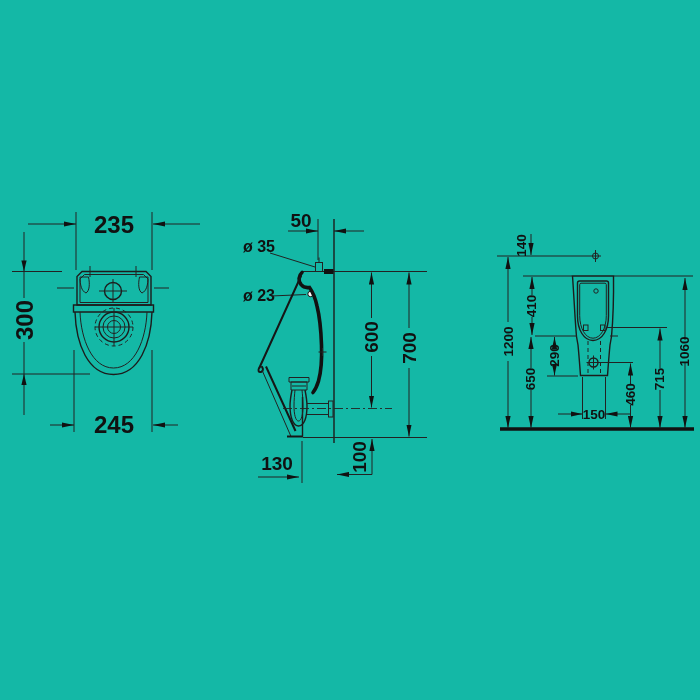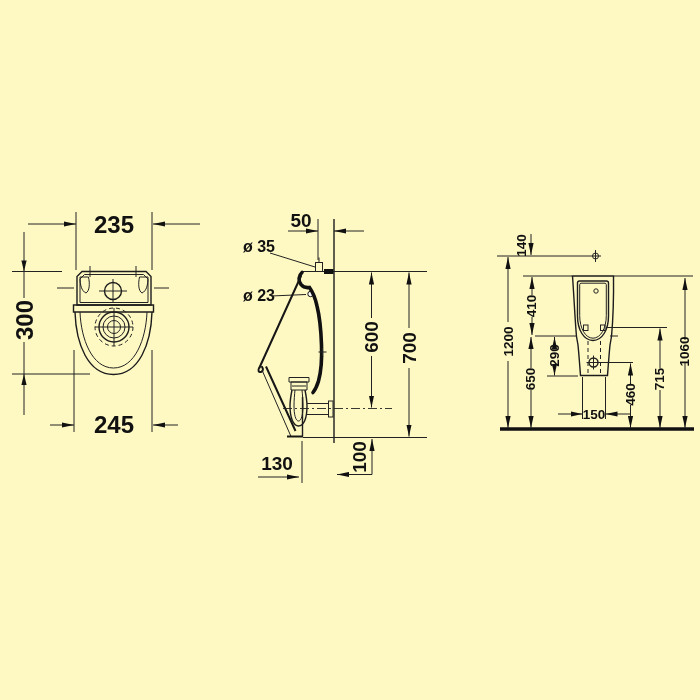--- a/index.html
+++ b/index.html
@@ -1,16 +1,16 @@
 <!DOCTYPE html>
 <html><head>
 <meta charset="utf-8">
 <style>
   html,body{margin:0;padding:0;background:#ffffff;}
-  .stage{width:700px;height:700px;position:relative;background:#fef9c3;overflow:hidden;}
+  .stage{width:700px;height:700px;position:relative;background:#14b8a6;overflow:hidden;}
   svg{position:absolute;left:0;top:0;}
   text{font-family:"Liberation Sans","DejaVu Sans",sans-serif;font-weight:bold;fill:#111;}
   .t-plan{font-size:24px;}
   .t-side{font-size:19px;}
   .t-dia{font-size:16px;}
   .t-front{font-size:13.5px;}
   .ln{stroke:#1c1c1c;stroke-width:1.4;fill:none;}
   .ln-thick{stroke:#111;stroke-width:3.6;fill:none;}
   .ln-med{stroke:#161616;stroke-width:2;fill:none;}
   .dim{stroke:#222;stroke-width:1;fill:none;}

